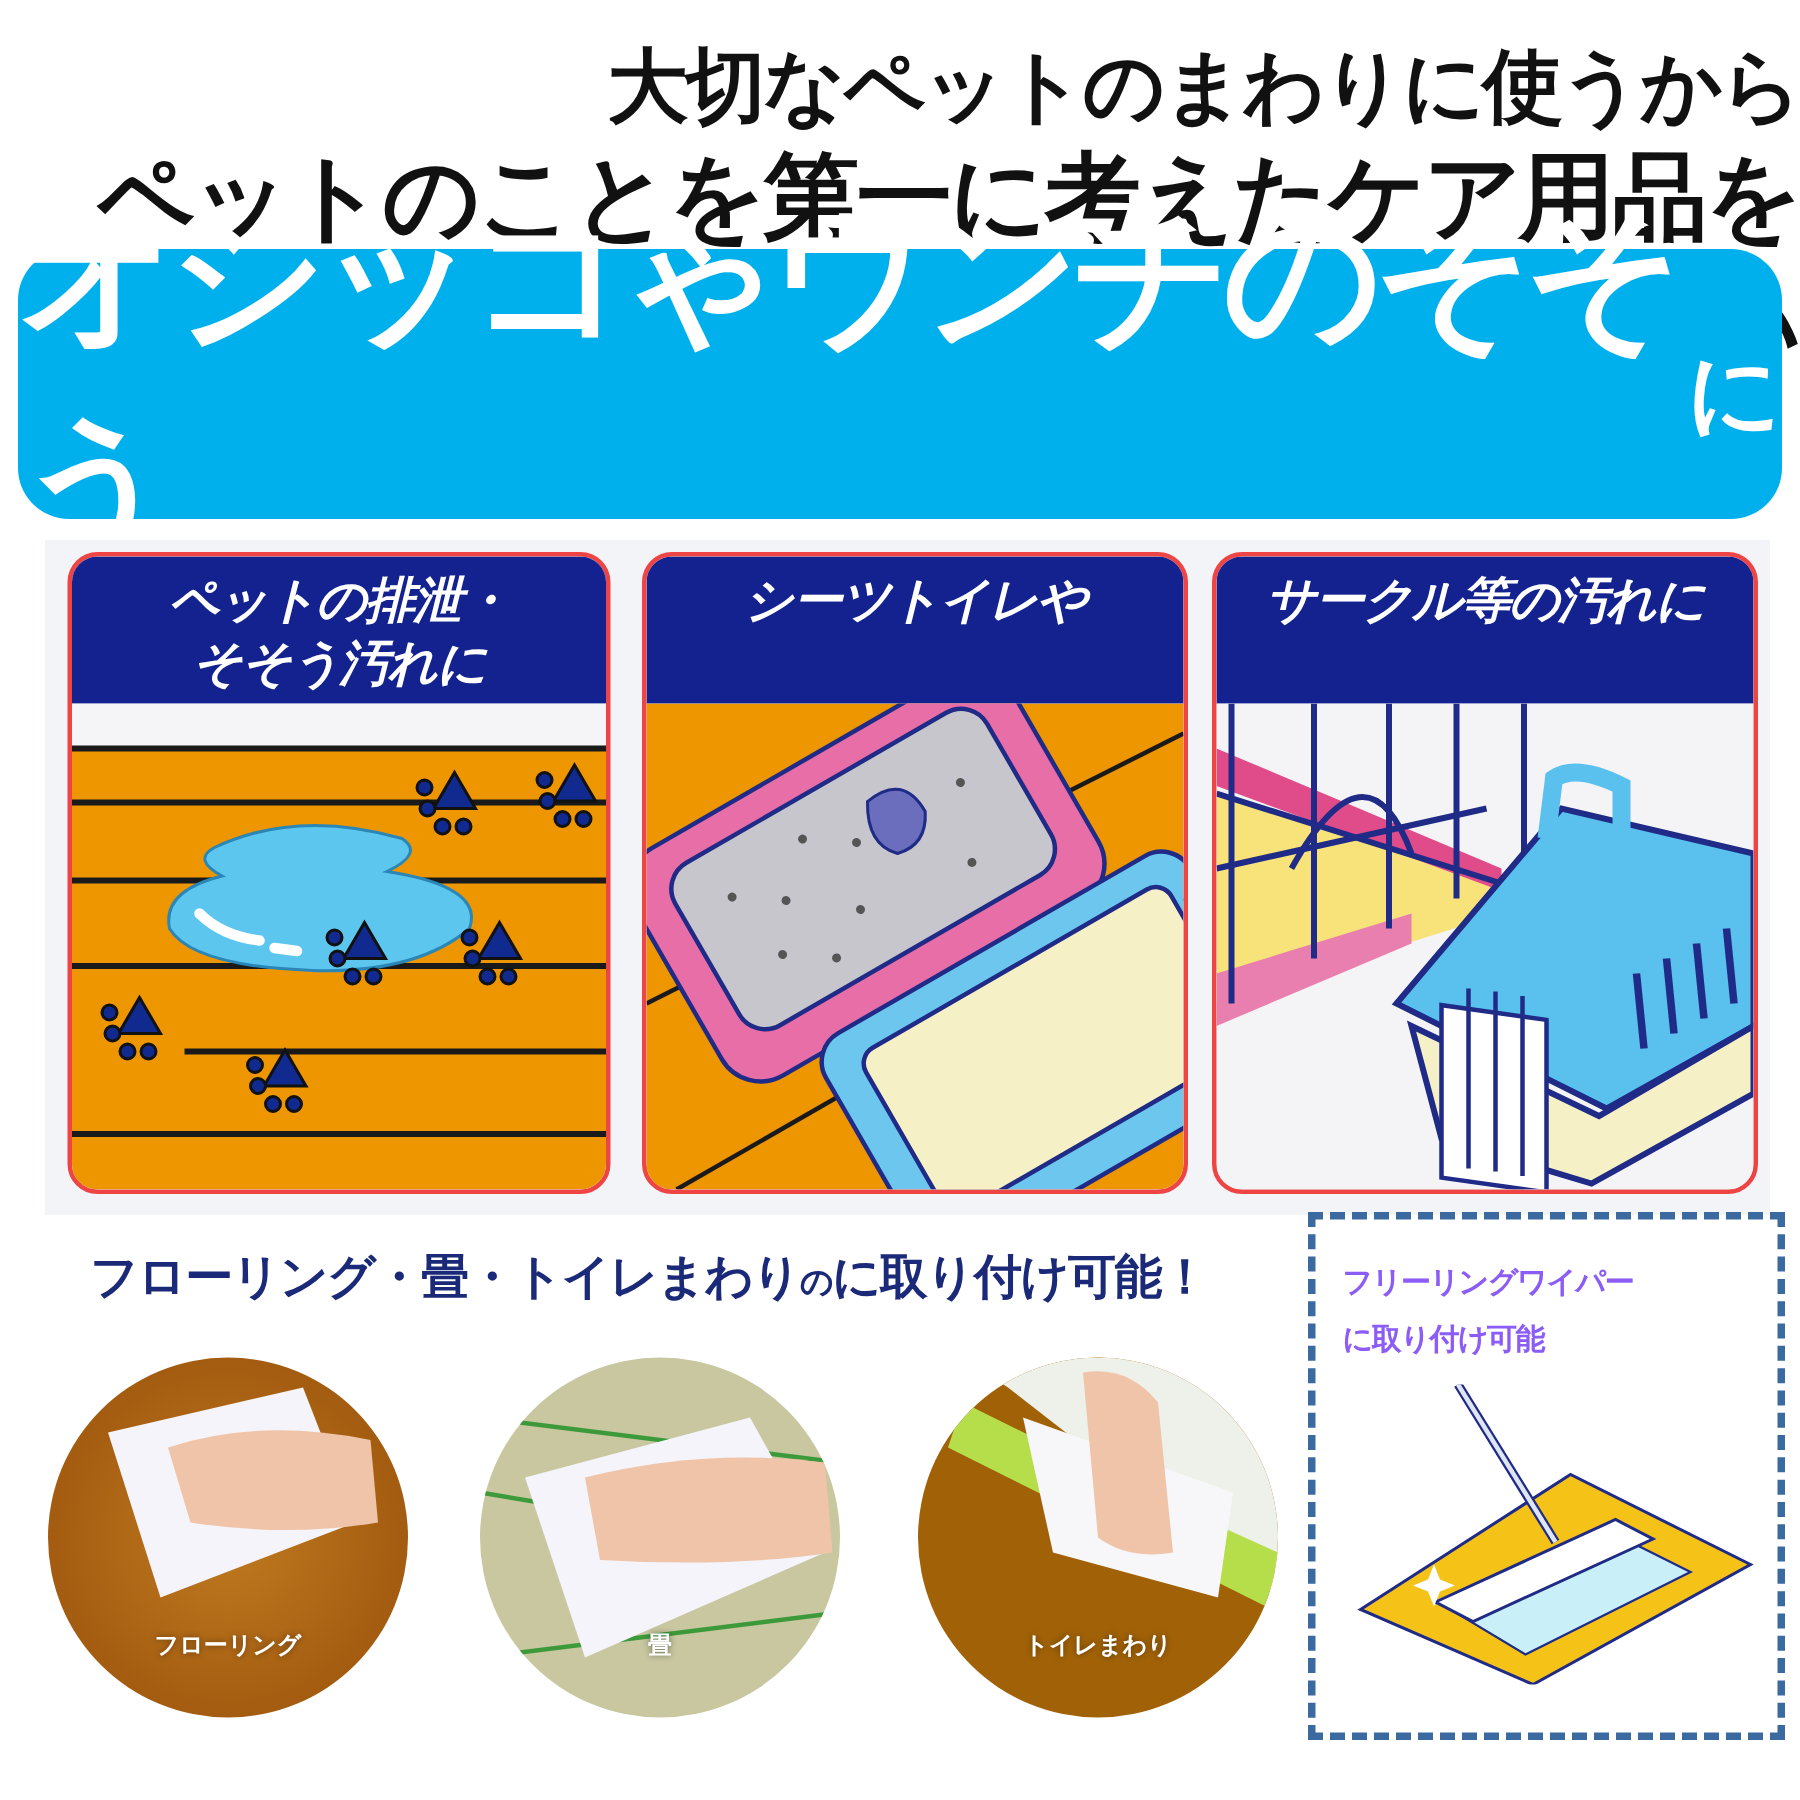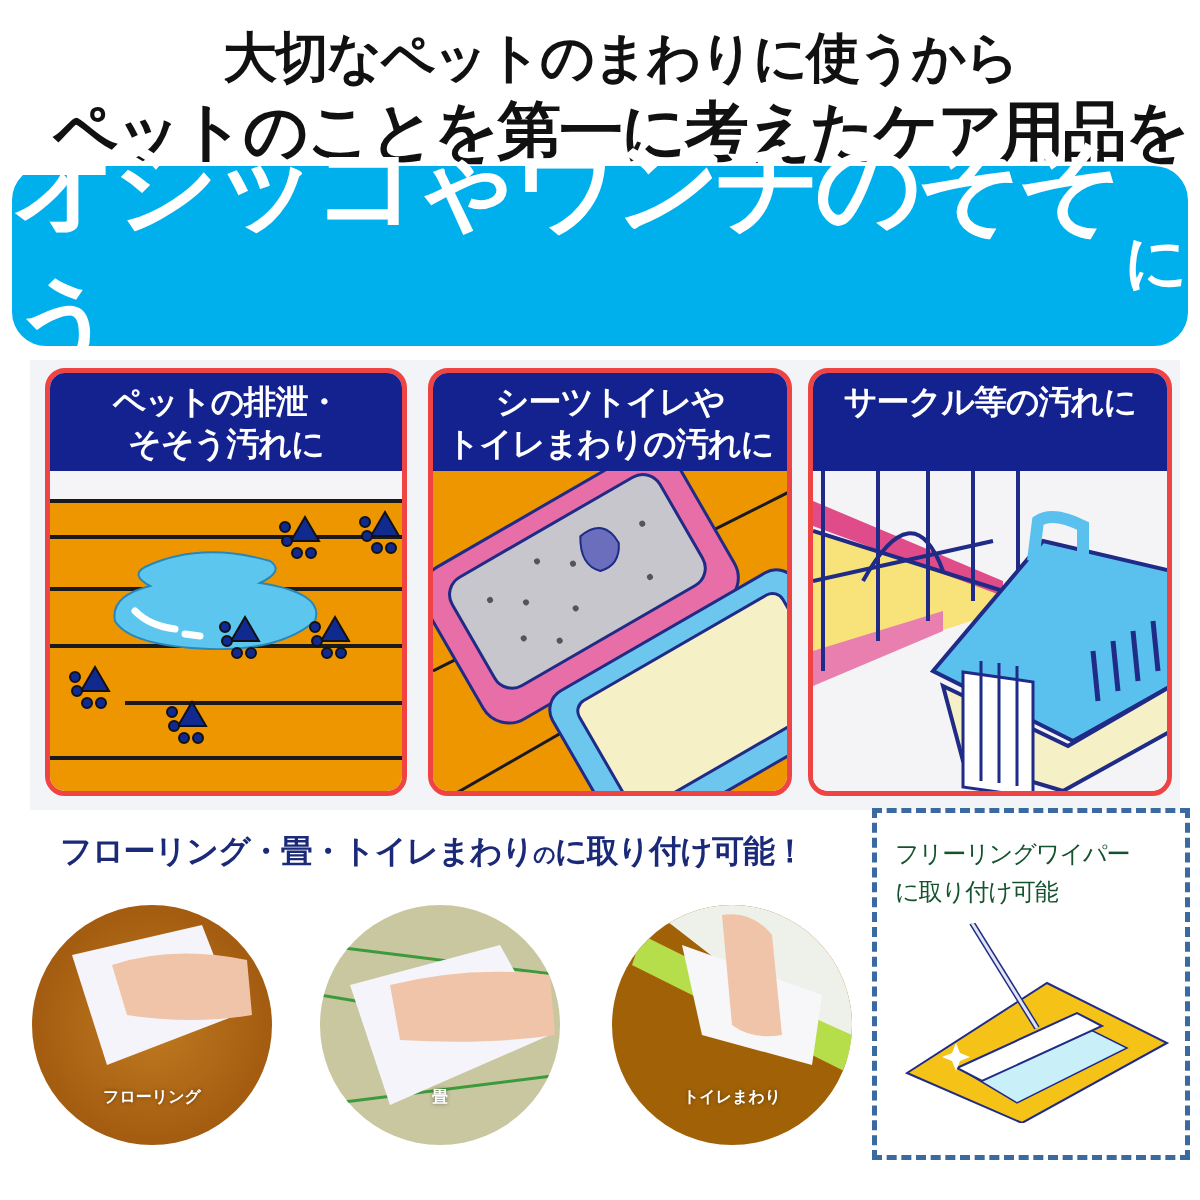--- a/index.html
+++ b/index.html
@@ -1,40 +1,40 @@
 <!DOCTYPE html>
 <html><head>
 <meta charset="utf-8">
 <style>
   * { box-sizing: border-box; margin: 0; padding: 0; }
   html, body { width: 1200px; height: 1200px; background: #ffffff; overflow: hidden; }
   body { position: relative; font-family: "DejaVu Sans", "Liberation Sans", sans-serif; }
 
-  .headline { position: absolute; left: 0; width: 1200px; text-align: center; font-weight: bold; color: #111; letter-spacing: -2px; padding-left: 41px; }
+  .headline { position: absolute; left: 0; width: 1200px; text-align: right; font-weight: bold; color: #111; letter-spacing: -2px; padding-left: 41px; }
   .headline.l1 { top: 22px; font-size: 54px; }
   .headline.l2 { top: 88px; font-size: 64px; }
 
   .banner { position: absolute; left: 12px; top: 166px; width: 1176px; height: 180px; background: #00b0ec; border-radius: 34px; }
   .banner-text { position: absolute; left: 0; top: 0; width: 100%; height: 100%; display: flex; align-items: center; justify-content: center; color: #fff; font-weight: bold; font-size: 104px; letter-spacing: -6px; }
   .banner-text .small { font-size: 62px; letter-spacing: 0; align-self: flex-end; margin-bottom: 42px; }
 
   .panels-bg { position: absolute; left: 30px; top: 360px; width: 1150px; height: 450px; background: #f3f4f8; }
 
-  .panel { position: absolute; top: 368px; height: 428px; border: 5px solid #ef4444; border-radius: 20px; overflow: hidden; background: #f4f4f6; }
+  .panel { position: absolute; top: 368px; height: 428px; border: 3px solid #ef4444; border-radius: 20px; overflow: hidden; background: #f4f4f6; font-style: italic; }
   .panel .phead { position: absolute; left: 0; top: 0; width: 100%; height: 98px; background: #13228f; color: #fff; text-align: center; font-size: 33px; line-height: 42px; padding-top: 8px; font-weight: bold; letter-spacing: -1px; }
   .panel .pimg { position: absolute; left: 0; top: 98px; width: 100%; bottom: 0; }
 
   .sub-headline { position: absolute; left: 60px; top: 830px; font-size: 32px; font-weight: bold; color: #1b2a78; letter-spacing: -1px; }
   .sub-headline .sm { font-size: 22px; }
 
   .circle { position: absolute; width: 240px; height: 240px; border-radius: 50%; overflow: hidden; }
   .circle .clabel { position: absolute; left: 0; width: 100%; text-align: center; top: 182px; color: #fff; font-weight: bold; font-size: 16px; text-shadow: 0 0 4px rgba(0,0,0,0.45); }
 
   .dashed-box { position: absolute; left: 872px; top: 808px; width: 318px; height: 352px; border: 5px dashed #3a6aa0; }
-  .dashed-box .dtext { position: absolute; left: 18px; top: 22px; font-size: 24px; font-weight: normal; color: #14532d; line-height: 38px; letter-spacing: -1px; }
+  .dashed-box .dtext { position: absolute; left: 18px; top: 22px; font-size: 20px; font-weight: bold; color: #8b5cf6; line-height: 38px; letter-spacing: -1px; }
 </style>
 </head>
 <body>
 
 <div class="headline l1">大切なペットのまわりに使うから</div>
 <div class="headline l2">ペットのことを第一に考えたケア用品を使いたい</div>
 
 <div class="banner">
   <div class="banner-text">
     <span>オシッコゃウンチのそそう</span>
@@ -108,21 +108,20 @@
             <circle cx="6" cy="22" r="5"></circle>
           </g>
       </g>
     </svg>
   </div>
 </div>
 
 <div class="panel" style="left:428px;width:364px;">
   <div class="phead">
     <div>シーツトイレや</div>
-    <div>トイレまわりの汚れに</div>
   </div>
   <div class="pimg">
     <svg width="358" height="324" viewBox="0 0 358 324">
       <rect width="358" height="324" fill="#ee9600"></rect>
       <g stroke="#1a1a1a" stroke-width="3">
         <line x1="0" y1="200" x2="358" y2="20"></line>
         <line x1="20" y1="324" x2="358" y2="130"></line>
       </g>
       <g transform="translate(150,110) rotate(-30)">
         <rect x="-150" y="-85" width="290" height="175" rx="30" fill="#e86ea8" stroke="#1f2b86" stroke-width="3"></rect>

